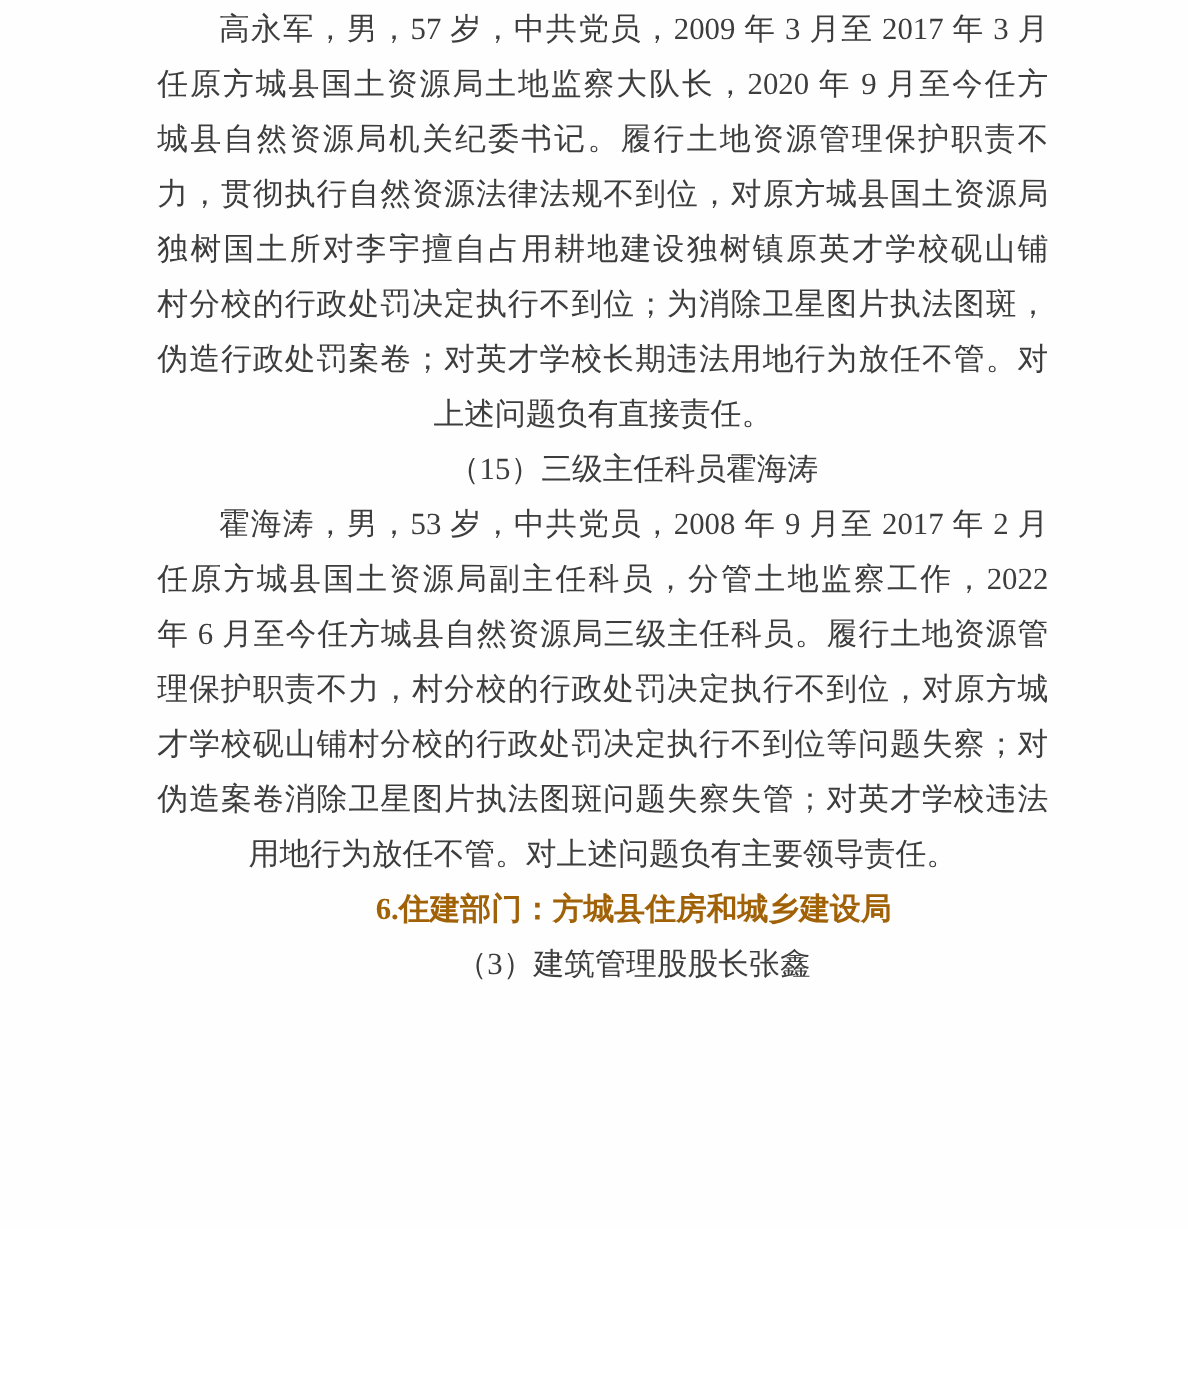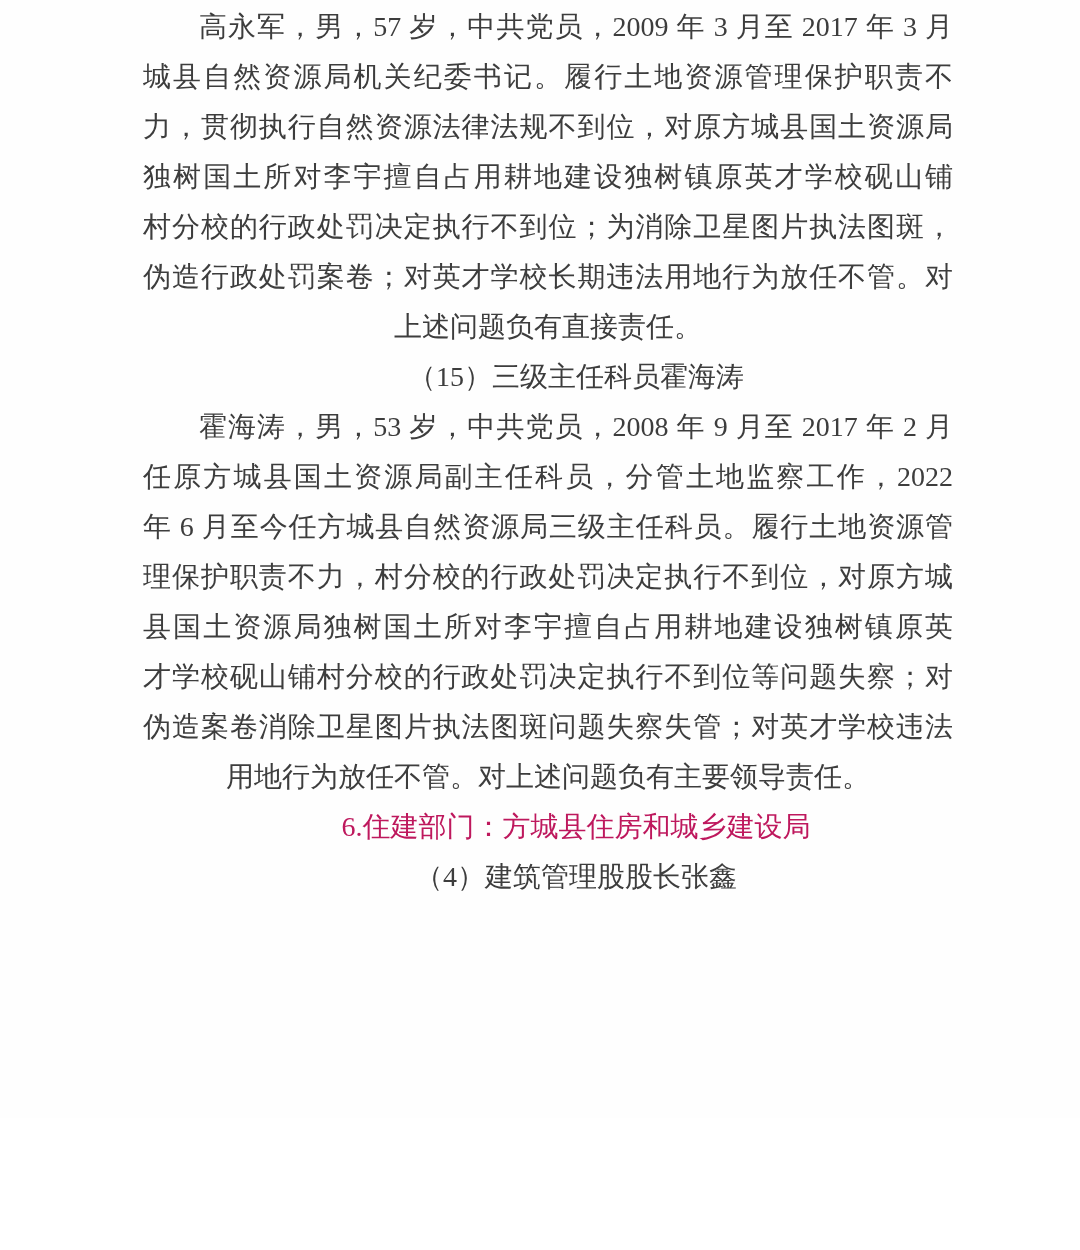--- a/index.html
+++ b/index.html
@@ -38,65 +38,65 @@
   .line.justify {
     text-align: justify;
     text-align-last: justify;
   }
 
   .line.indent {
     padding-left: 56px;
   }
 
   .block.section-heading .line {
-    font-weight: normal;
-    color: #be185d;
+    font-weight: bold;
+    color: #a16207;
   }
 
   .footer {
     position: absolute;
     top: 1205px;
     right: 122px;
     height: 50px;
     line-height: 50px;
     font-size: 29px;
     color: #3d3d3d;
     letter-spacing: 2px;
   }
 </style>
 </head>
 <body>
 
 <div class="page" style="background: rgb(254, 254, 254); color: rgb(61, 61, 61);">
   <div class="doc-body">
       <div class="block paragraph">
         <div class="line justify indent">高永军，男，57 岁，中共党员，2009 年 3 月至 2017 年 3 月</div>
+        <div class="line justify">任原方城县国土资源局土地监察大队长，2020 年 9 月至今任方</div>
         <div class="line justify">城县自然资源局机关纪委书记。履行土地资源管理保护职责不</div>
         <div class="line justify">力，贯彻执行自然资源法律法规不到位，对原方城县国土资源局</div>
         <div class="line justify">独树国土所对李宇擅自占用耕地建设独树镇原英才学校砚山铺</div>
         <div class="line justify">村分校的行政处罚决定执行不到位；为消除卫星图片执法图斑，</div>
         <div class="line justify">伪造行政处罚案卷；对英才学校长期违法用地行为放任不管。对</div>
         <div class="line">上述问题负有直接责任。</div>
       </div>
       <div class="block item-heading">
         <div class="line indent">（15）三级主任科员霍海涛</div>
       </div>
       <div class="block paragraph">
         <div class="line justify indent">霍海涛，男，53 岁，中共党员，2008 年 9 月至 2017 年 2 月</div>
         <div class="line justify">任原方城县国土资源局副主任科员，分管土地监察工作，2022</div>
         <div class="line justify">年 6 月至今任方城县自然资源局三级主任科员。履行土地资源管</div>
         <div class="line justify">理保护职责不力，村分校的行政处罚决定执行不到位，对原方城</div>
-        <div class="line justify">县国土资源局独树国土所对李宇擅自占用耕地建设独树镇原英</div>
         <div class="line justify">才学校砚山铺村分校的行政处罚决定执行不到位等问题失察；对</div>
         <div class="line justify">伪造案卷消除卫星图片执法图斑问题失察失管；对英才学校违法</div>
         <div class="line">用地行为放任不管。对上述问题负有主要领导责任。</div>
       </div>
       <div class="block section-heading">
         <div class="line indent">6.住建部门：方城县住房和城乡建设局</div>
       </div>
       <div class="block item-heading">
-        <div class="line indent">（4）建筑管理股股长张鑫</div>
+        <div class="line indent">（3）建筑管理股股长张鑫</div>
       </div>
     </div>
   <div class="footer">
     <span>— 47 —</span>
   </div>
 </div>
 
 </body></html>

